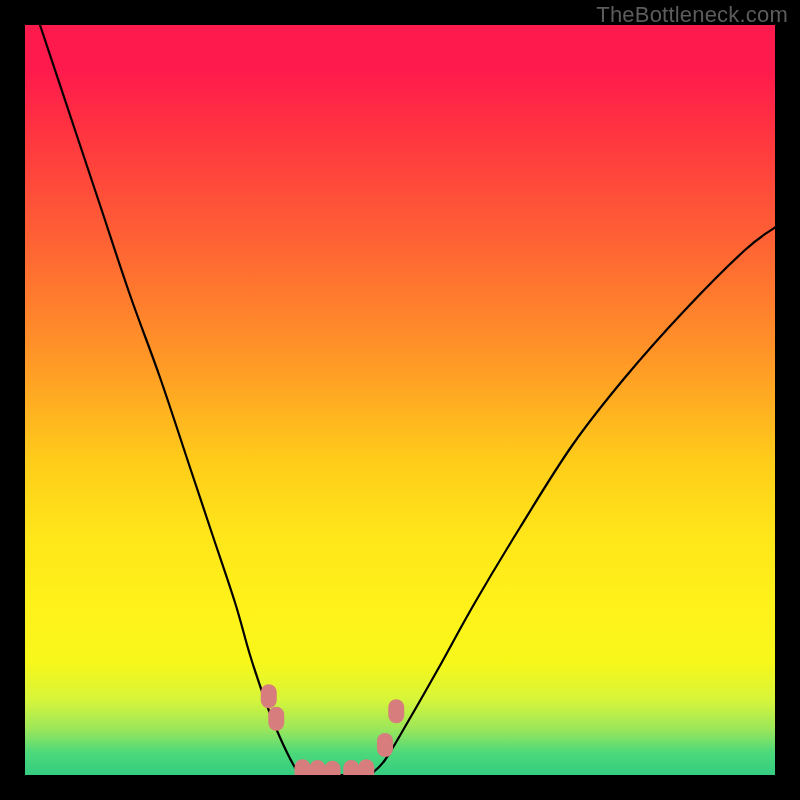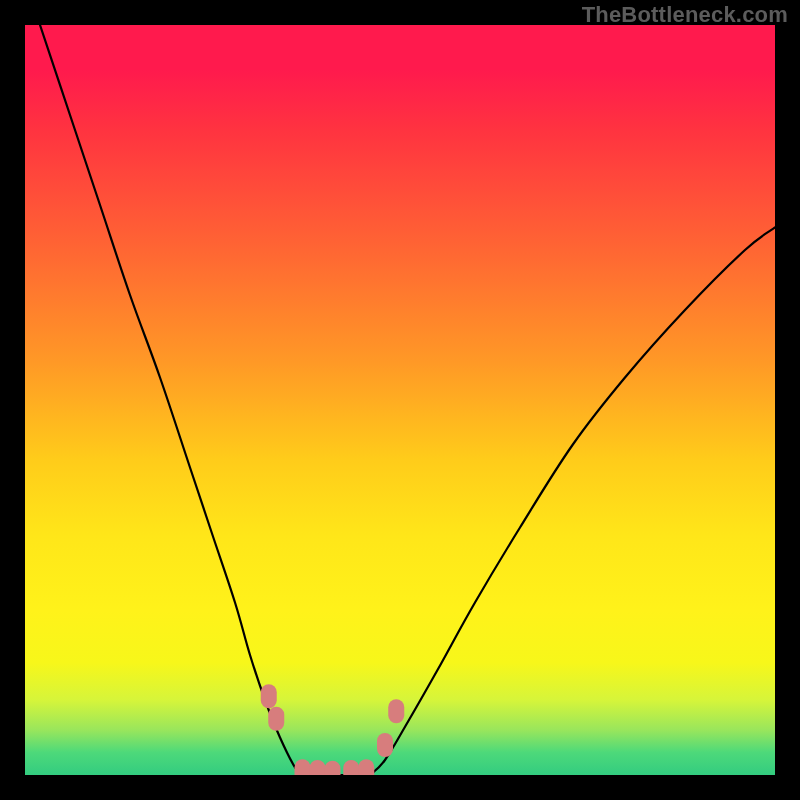--- a/index.html
+++ b/index.html
@@ -40,21 +40,21 @@
       #4dd97a 97%,
       #33cc80 100%
     );
   }
   .watermark {
     position: absolute;
     top: 2px;
     right: 12px;
     font-family: Arial, Helvetica, sans-serif;
     font-size: 22px;
-    font-weight: 700;
+    font-weight: 400;
     color: #5c5c5c;
     letter-spacing: 0.2px;
   }
   svg.curves {
     position: absolute;
     top: 0;
     left: 0;
   }
 </style>
 </head>

